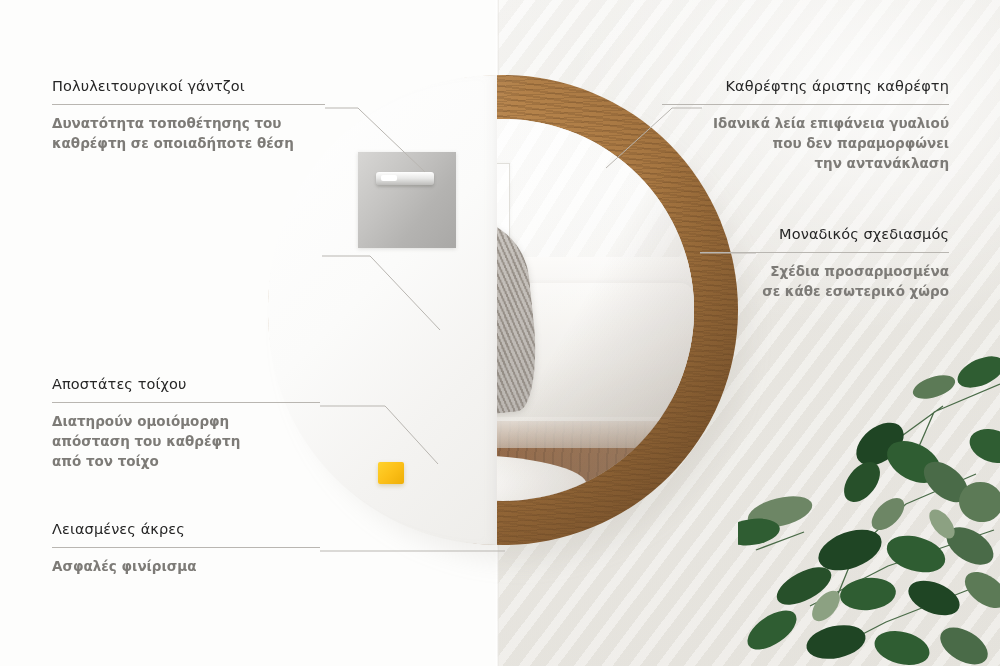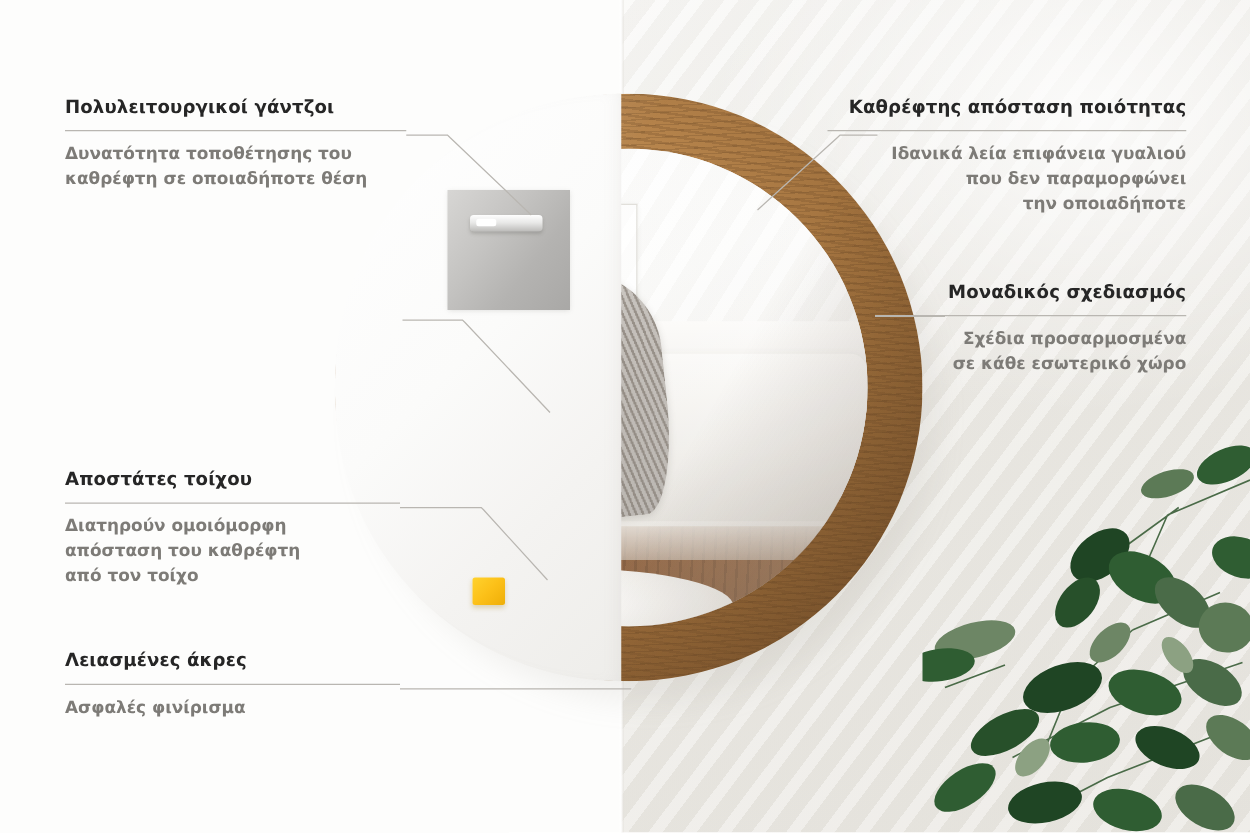--- a/index.html
+++ b/index.html
@@ -166,21 +166,21 @@
   .mirror-white-cover{
     position:absolute; left:0; top:0; width:229px; height:470px;
     border-radius:235px 0 0 235px;
     background:linear-gradient(135deg,#ffffff 0%,#fbfbfa 45%,#f4f3f1 72%,#eeedea 100%);
     box-shadow:inset -8px 0 16px -10px rgba(150,145,136,.18);
   }
 
   
   .callout{ position:absolute; }
   .callout .c-title{
-    font-weight:bold; font-size:14.5px; color:#262626; letter-spacing:.1px;
+    font-weight:normal; font-size:14.5px; color:#262626; letter-spacing:.1px;
     white-space:nowrap; line-height:1.2;
   }
   .callout .c-rule{
     height:1px; background:#b9b6b1; margin-top:9px;
   }
   .callout .c-body{
     margin-top:9px; font-size:13.5px; line-height:1.48; color:#7d7b77;font-weight:bold;
   }
   .callout.right{ text-align:right; }
 
@@ -279,25 +279,25 @@
 
   <div class="callout" style="left:52px; top:376px; width:268px;">
     <div class="c-title">Αποστάτες τοίχου</div>
     <div class="c-rule"></div>
     <div class="c-body" style="white-space:pre-line;">Διατηρούν ομοιόμορφη
 απόσταση του καθρέφτη
 από τον τοίχο</div>
   </div>
 
   <div class="callout right" style="left:662px; top:78px; width:287px;">
-    <div class="c-title">Καθρέφτης απόσταση ποιότητας</div>
+    <div class="c-title">Καθρέφτης άριστης καθρέφτη</div>
     <div class="c-rule"></div>
     <div class="c-body" style="white-space:pre-line;">Ιδανικά λεία επιφάνεια γυαλιού
 που δεν παραμορφώνει
-την οποιαδήποτε</div>
+την αντανάκλαση</div>
   </div>
 
   <div class="callout right" style="left:700px; top:226px; width:249px;">
     <div class="c-title">Μοναδικός σχεδιασμός</div>
     <div class="c-rule"></div>
     <div class="c-body" style="white-space:pre-line;">Σχέδια προσαρμοσμένα
 σε κάθε εσωτερικό χώρο</div>
   </div>
 
   <div class="plant">

